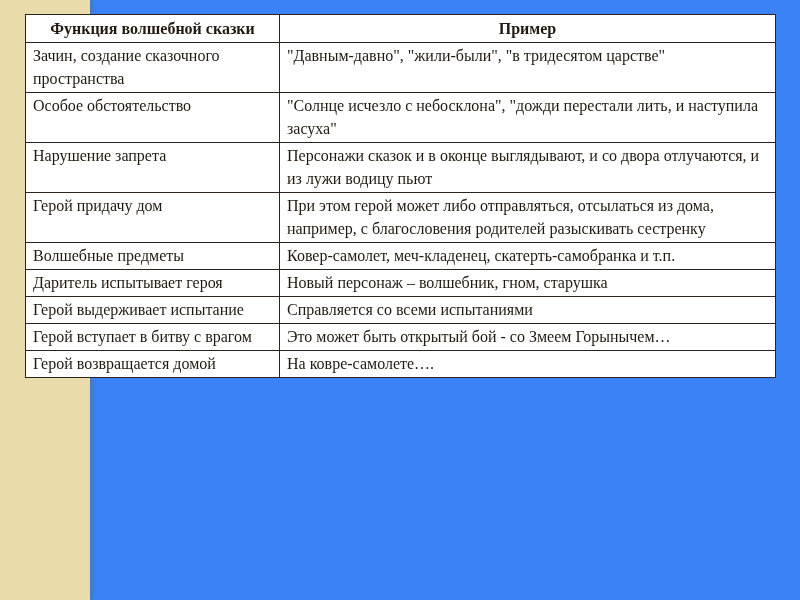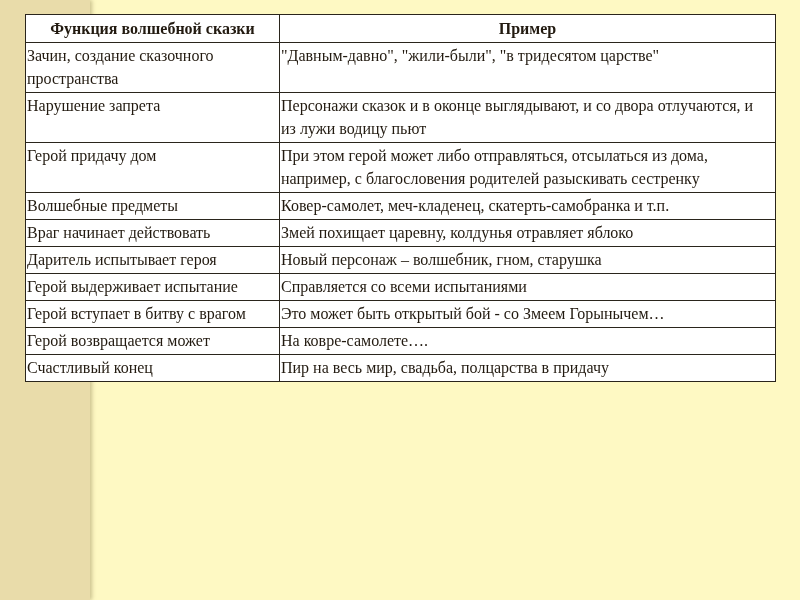--- a/index.html
+++ b/index.html
@@ -4,21 +4,21 @@
 <style>
   * { margin: 0; padding: 0; box-sizing: border-box; }
   html, body {
     width: 800px; height: 600px;
     font-family: "Liberation Serif", "DejaVu Serif", serif;
     overflow: hidden;
   }
   .slide {
     position: relative;
     width: 800px; height: 600px;
-    background: #fef9c3;
+    background: #3b82f6;
   }
   .left-band {
     position: absolute;
     left: 0; top: 0;
     width: 90px; height: 600px;
     background: #e9dcaa;
     box-shadow: 2px 0 4px rgba(110, 95, 45, 0.35);
   }
   table.fairy-table {
     position: absolute;
@@ -29,21 +29,21 @@
     table-layout: fixed;
   }
   col.col-function { width: 254px; }
   col.col-example  { width: 496px; }
   th, td {
     border: 1px solid #2a251c;
     color: #221a10;
     font-size: 16px;
     line-height: 23px;
     vertical-align: top;
-    padding: 1px 7px 2px 1px;
+    padding: 1px 7px 2px 7px;
   }
   th {
     text-align: center;
     font-weight: bold;
     padding: 2px 4px;
   }
   td { text-align: left; font-weight: normal; }
 </style>
 </head>
 <body>
@@ -61,64 +61,60 @@
         <th>Функция волшебной сказки</th>
         <th>Пример</th>
       </tr>
     </thead>
     <tbody>
   <tr>
     <td>Зачин, создание сказочного пространства</td>
     <td>"Давным-давно", "жили-были", "в тридесятом царстве"</td>
   </tr>
 
+  <tr>
+    <td>Особое обстоятельство</td>
+    <td>"Солнце исчезло с небосклона", "дожди перестали лить, и наступила засуха"</td>
+  </tr>
 
 
   <tr>
     <td>Нарушение запрета</td>
     <td>Персонажи сказок и в оконце выглядывают, и со двора отлучаются, и из лужи водицу пьют</td>
   </tr>
 
   <tr>
     <td>Герой придачу дом</td>
     <td>При этом герой может либо отправляться, отсылаться из дома, например, с благословения родителей разыскивать сестренку</td>
   </tr>
 
 
   <tr>
     <td>Волшебные предметы</td>
     <td>Ковер-самолет, меч-кладенец, скатерть-самобранка и т.п.</td>
   </tr>
 
-  <tr>
-    <td>Враг начинает действовать</td>
-    <td>Змей похищает царевну, колдунья отравляет яблоко</td>
-  </tr>
 
   <tr>
     <td>Даритель испытывает героя</td>
     <td>Новый персонаж – волшебник, гном, старушка</td>
   </tr>
 
   <tr>
     <td>Герой выдерживает испытание</td>
     <td>Справляется со всеми испытаниями</td>
   </tr>
 
 
   <tr>
     <td>Герой вступает в битву с врагом</td>
     <td>Это может быть открытый бой - со Змеем Горынычем…</td>
   </tr>
 
 
   <tr>
-    <td>Герой возвращается может</td>
+    <td>Герой возвращается домой</td>
     <td>На ковре-самолете….</td>
   </tr>
 
-  <tr>
-    <td>Счастливый конец</td>
-    <td>Пир на весь мир, свадьба, полцарства в придачу</td>
-  </tr>
 </tbody>
   </table>
 </div>
 
 </body></html>

